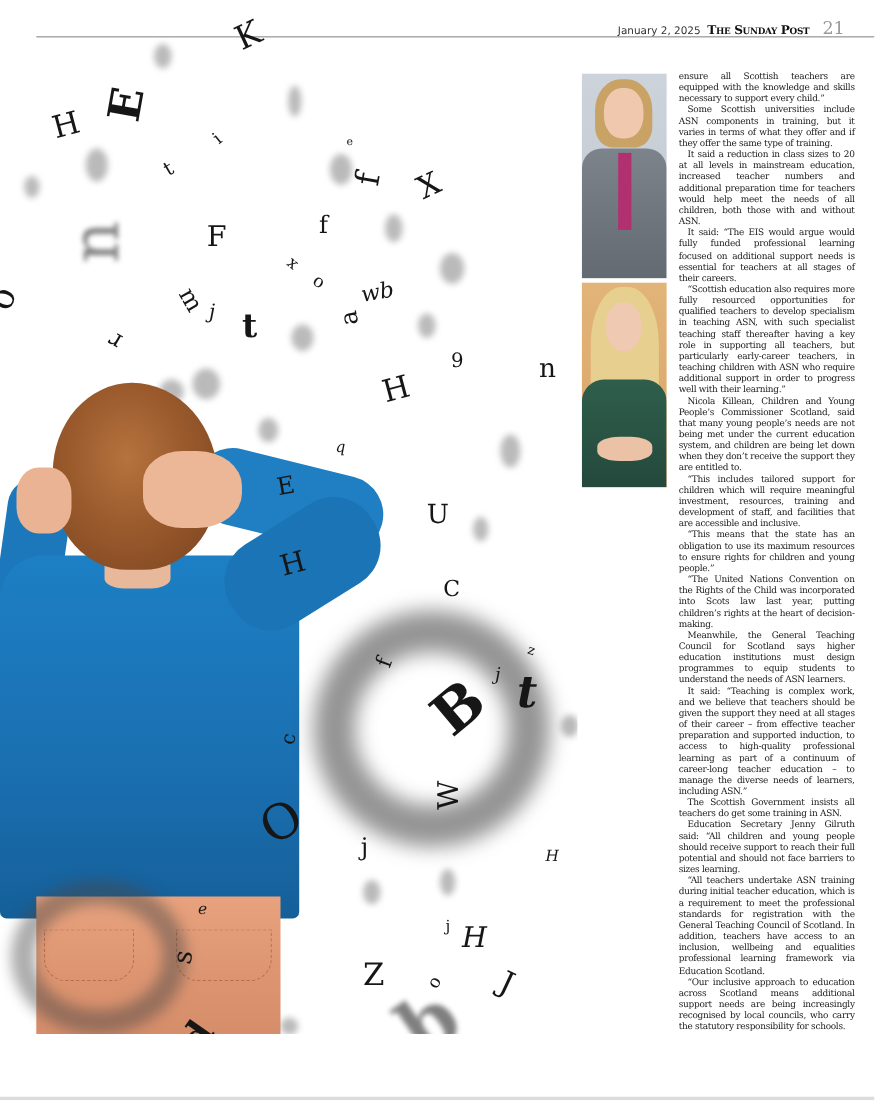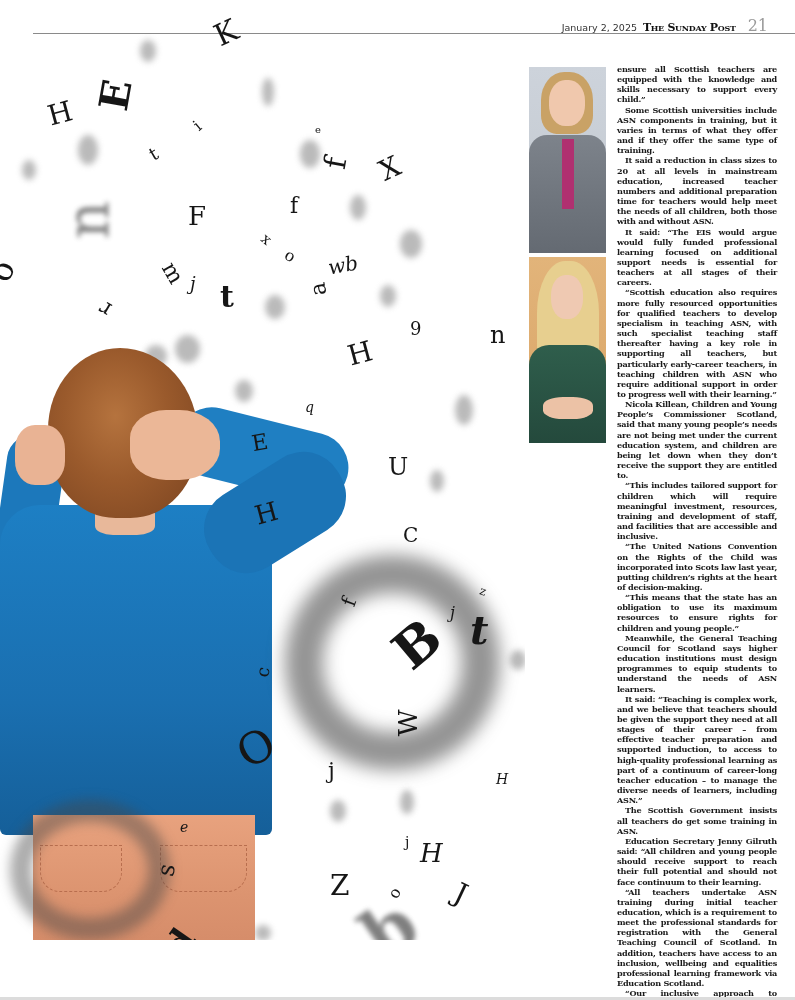--- a/index.html
+++ b/index.html
@@ -50,21 +50,21 @@
   .g-shirt { position:absolute; left:33px; top:72px; width:12px; height:70px; background:#b03070; }
   .k-hair { position:absolute; left:8px; top:4px; width:62px; height:115px; background:#e7cf8f; border-radius:45% 45% 20% 20%; }
   .k-face { position:absolute; left:22px; top:18px; width:32px; height:44px; background:#efc9b2; border-radius:45%; }
   .k-dress { position:absolute; left:0; top:88px; width:77px; height:98px; background:linear-gradient(180deg,#2f5e4c,#24493c); border-radius:20px 20px 0 0; }
   .k-hands { position:absolute; left:14px; top:140px; width:50px; height:22px; background:#ecc2a6; border-radius:40%; }
 
   .caption { position:absolute; left:529px; top:452px; width:86px; font-family:"DejaVu Sans", sans-serif; font-weight:bold; font-size:9.2px; line-height:11.2px; color:#111; }
 
   
   .article { position:absolute; left:617px; top:64px; width:160px; font-family:"DejaVu Serif", serif; font-size:8.15px; line-height:10.15px; color:#1a1a1a; text-align:justify; hyphens:manual; letter-spacing:-0.25px; }
-  .article p { margin:0; text-indent:8px;font-weight:bold; }
+  .article p { margin:0; text-indent:8px; }
   .article p.first { text-indent:0; }
 
   .bottom-band { position:absolute; left:0; top:997px; width:795px; height:3px; background:#dcdcdc; }
 </style>
 </head>
 <body>
 
 <div class="page">
 
   <div class="header-rule"></div>
@@ -177,25 +177,25 @@
 
 
   <div class="article">
     <p class="first">ensure all Scottish teachers are equipped with the knowledge and skills necessary to support every child.”</p>
     <p>Some Scottish universities include ASN components in training, but it varies in terms of what they offer and if they offer the same type of training.</p>
     <p>It said a reduction in class sizes to 20 at all levels in mainstream education, increased teacher numbers and additional preparation time for teachers would help meet the needs of all children, both those with and without ASN.</p>
     <p>It said: “The EIS would argue would fully funded professional learning focused on additional support needs is essential for teachers at all stages of their careers.</p>
     <p>“Scottish education also requires more fully resourced opportunities for qualified teachers to develop specialism in teaching ASN, with such specialist teaching staff thereafter having a key role in supporting all teachers, but particularly early-career teachers, in teaching children with ASN who require additional support in order to progress well with their learning.”</p>
     <p>Nicola Killean, Children and Young People’s Commissioner Scotland, said that many young people’s needs are not being met under the current education system, and children are being let down when they don’t receive the support they are entitled to.</p>
     <p>“This includes tailored support for children which will require meaningful investment, resources, training and development of staff, and facilities that are accessible and inclusive.</p>
+    <p>“This means that the state has an obligation to use its maximum resources to ensure rights for children and young people.”</p>
     <p>“The United Nations Convention on the Rights of the Child was incorporated into Scots law last year, putting children’s rights at the heart of decision-making.</p>
-    <p>“This means that the state has an obligation to use its maximum resources to ensure rights for children and young people.”</p>
     <p>Meanwhile, the General Teaching Council for Scotland says higher education institutions must design programmes to equip students to understand the needs of ASN learners.</p>
     <p>It said: “Teaching is complex work, and we believe that teachers should be given the support they need at all stages of their career – from effective teacher preparation and supported induction, to access to high-quality professional learning as part of a continuum of career-long teacher education – to manage the diverse needs of learners, including ASN.”</p>
     <p>The Scottish Government insists all teachers do get some training in ASN.</p>
-    <p>Education Secretary Jenny Gilruth said: “All children and young people should receive support to reach their full potential and should not face continuum to their learning.</p>
+    <p>Education Secretary Jenny Gilruth said: “All children and young people should receive support to reach their full potential and should not face barriers to sizes learning.</p>
     <p>“All teachers undertake ASN training during initial teacher education, which is a requirement to meet the professional standards for registration with the General Teaching Council of Scotland. In addition, teachers have access to an inclusion, wellbeing and equalities professional learning framework via Education Scotland.</p>
     <p>“Our inclusive approach to education across Scotland means additional support needs are being increasingly recognised by local councils, who carry the statutory responsibility for schools.</p>
 
   </div>
 
   <div class="bottom-band"></div>
 </div>
 
 </body></html>

